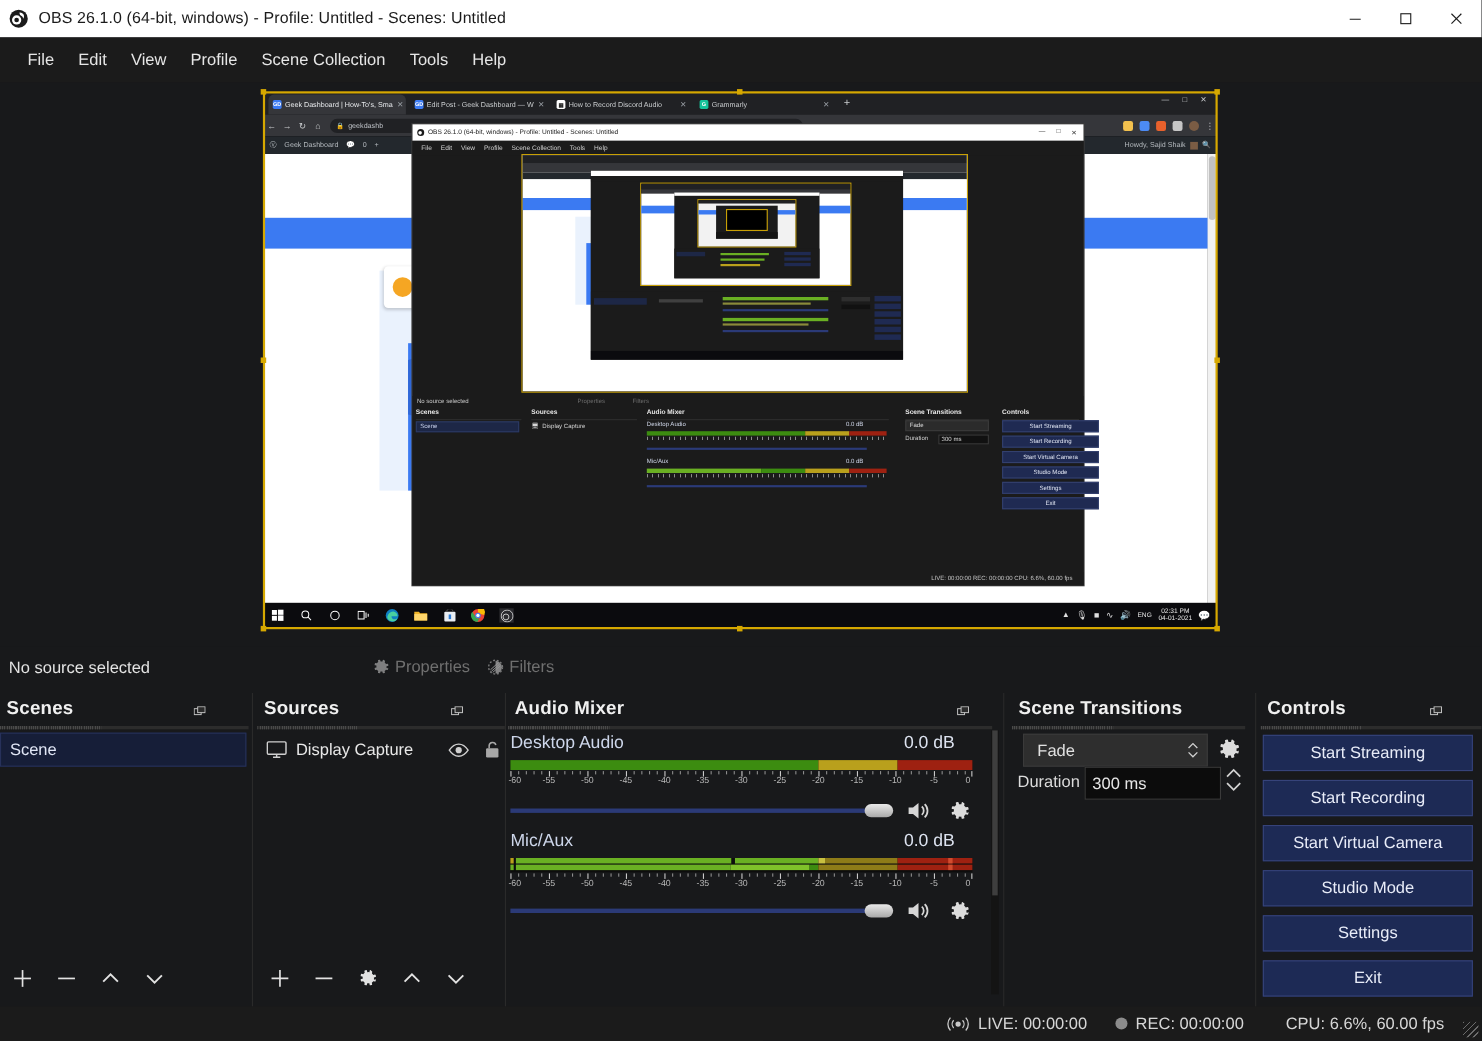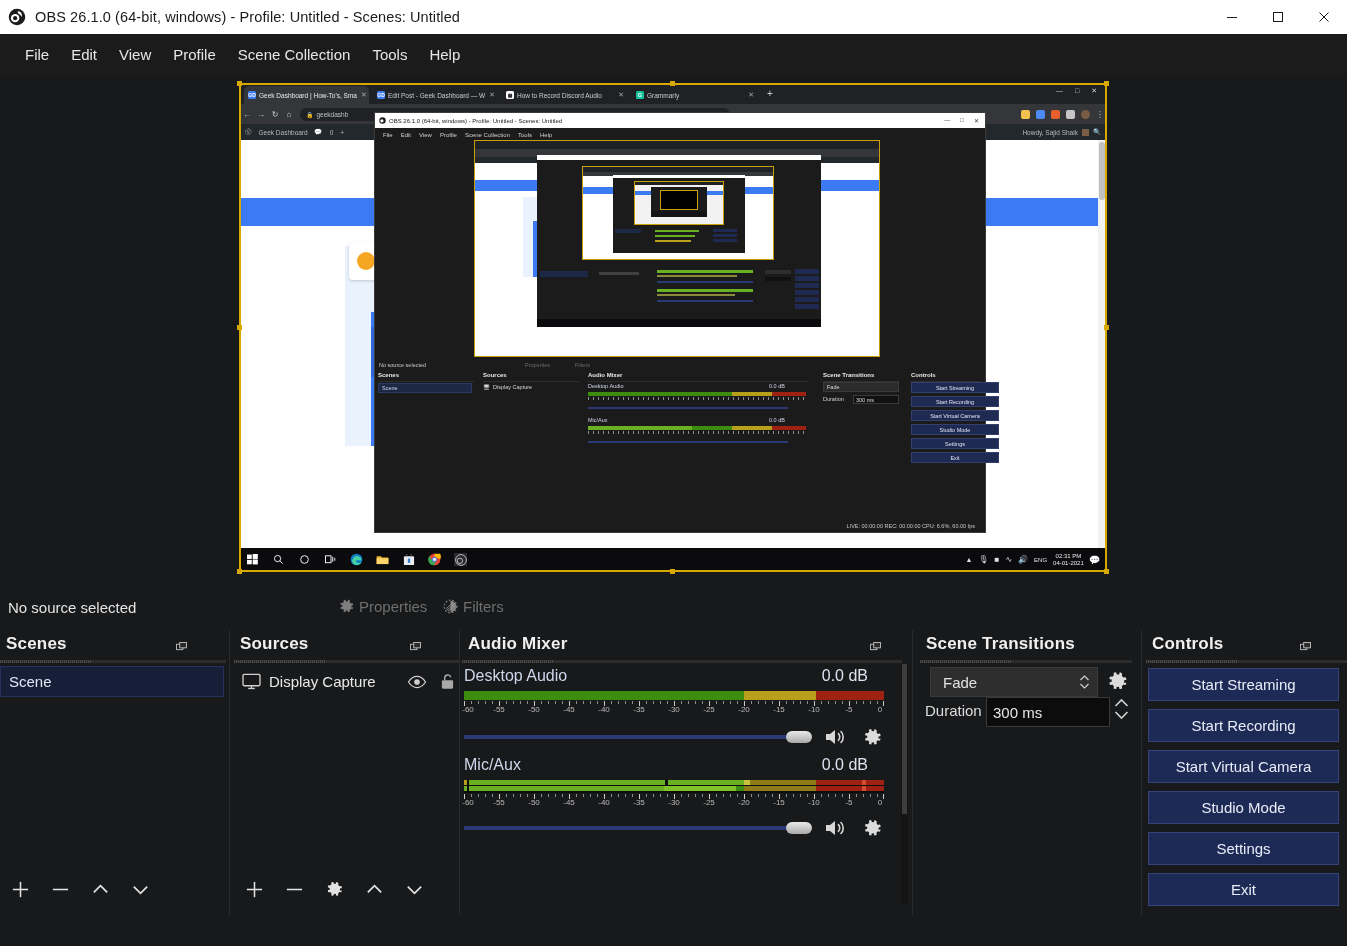--- a/index.html
+++ b/index.html
@@ -978,13 +978,31 @@
       <span class="dock-rule" style="left:0;width:201px;"></span>
     </div>
     <div class="ctl-btn" style="top:38px;">Start Streaming</div>
     <div class="ctl-btn" style="top:79px;">Start Recording</div>
     <div class="ctl-btn" style="top:120px;">Start Virtual Camera</div>
     <div class="ctl-btn" style="top:161px;">Studio Mode</div>
     <div class="ctl-btn" style="top:202px;">Settings</div>
     <div class="ctl-btn" style="top:243px;">Exit</div>
   </div>
 
+  <div class="statusbar">
+    <span class="sb-item" style="margin-right:26px;">
+      <svg width="22" height="16" viewBox="0 0 24 16">
+        <circle cx="12" cy="8" r="2.6" fill="#c9c9c9"></circle>
+        <path d="M7.6 4.2a5.6 5.6 0 0 0 0 7.6M16.4 4.2a5.6 5.6 0 0 1 0 7.6" fill="none" stroke="#c9c9c9" stroke-width="1.3"></path>
+        <path d="M4.4 1.6a9.4 9.4 0 0 0 0 12.8M19.6 1.6a9.4 9.4 0 0 1 0 12.8" fill="none" stroke="#c9c9c9" stroke-width="1.3"></path>
+      </svg>
+      <span>LIVE: 00:00:00</span>
+    </span>
+    <span class="sb-item" style="margin-right:38px;">
+      <span class="sb-dot"></span>
+      <span>REC: 00:00:00</span>
+    </span>
+    <span class="sb-item" style="margin-right:34px;">
+      <span>CPU: 6.6%, 60.00 fps</span>
+    </span>
+    <span class="grip"></span>
+  </div>
 </div>
 
 </body></html>

